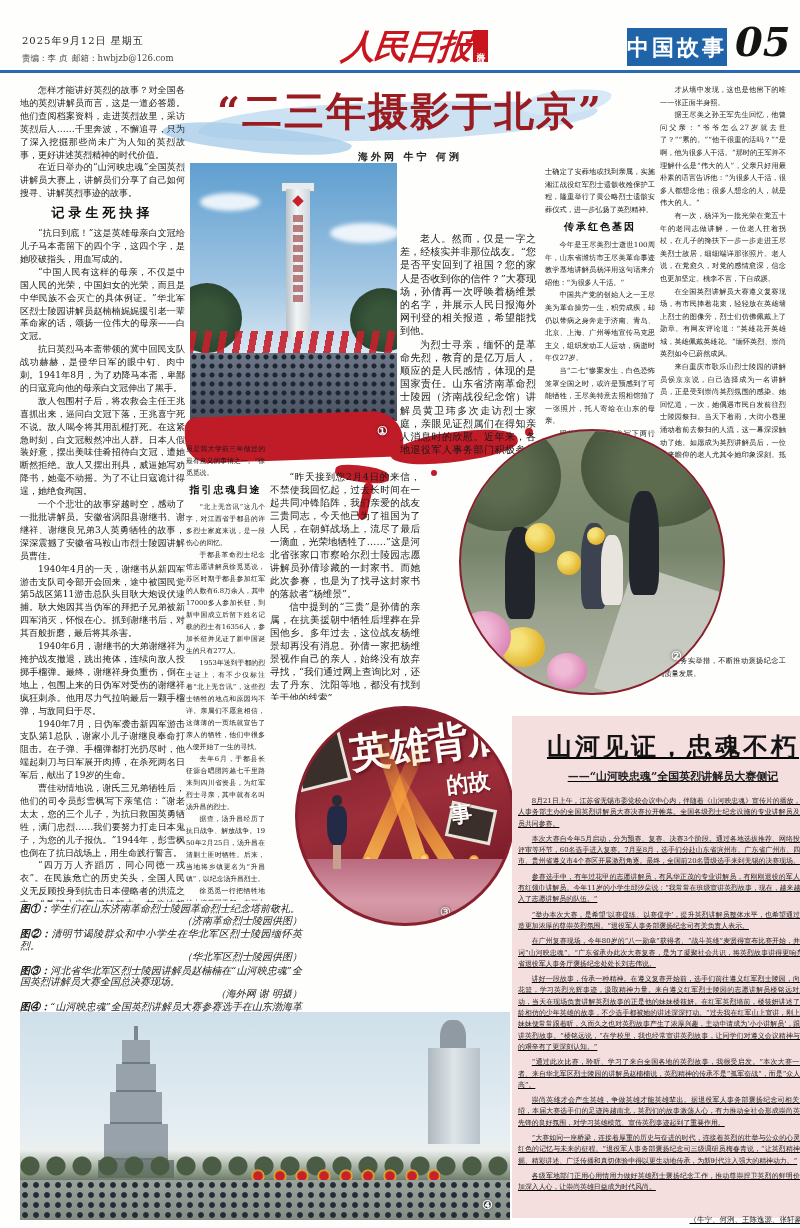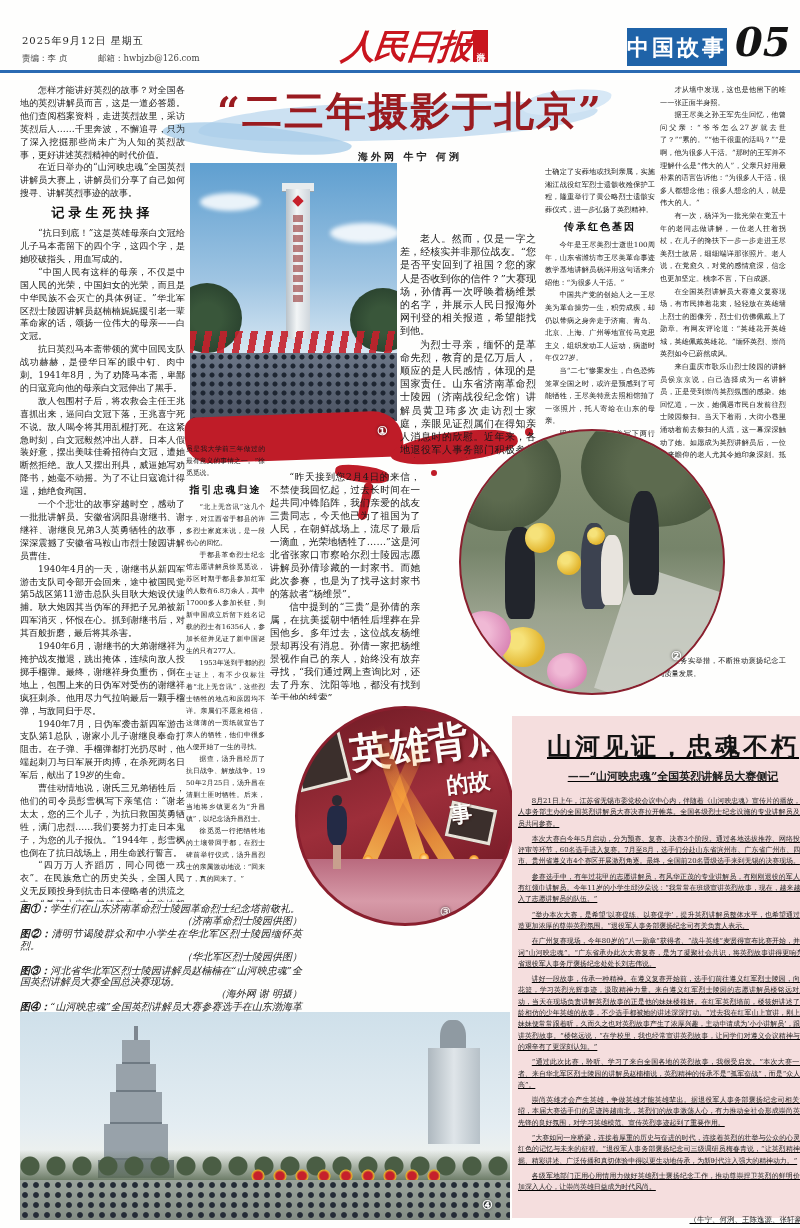--- a/index.html
+++ b/index.html
@@ -120,21 +120,21 @@
 </style>
 </head>
 <body>
 
 <div id="page">
 
   <div class="hdr-left">
     <div class="hdr-date">2025年9月12日  星期五</div>
     <div class="hdr-ed">
       <span>责编：李 贞</span>
-      <span style="margin-left:28px">邮箱：hwbjzb@126.com</span>
+      <span style="margin-left:2px">邮箱：hwbjzb@126.com</span>
     </div>
   </div>
 
   <div class="masthead">
     <span class="masthead-name">人民日报</span><span class="edition-box">海外版</span>
   </div>
 
   <div class="section-box">中国故事</div>
   <div class="page-no">05</div>
   <div class="blue-rule"></div>
@@ -190,20 +190,21 @@
     <div class="marker" style="left:192px;top:16px;">①</div>
   </div>
 
   <div class="col colB">
     <p style="text-indent:0">员是我大学前三年做过的最有意义的事情之一。”徐觅觅说。</p>
     <div class="h-small">指引忠魂归途</div>
     <div>
         <p>“北上无音讯”这几个字，对江西省于都县的许多烈士家庭来说，是一段伤心的回忆。</p>
         <p>于都县革命烈士纪念馆志愿讲解员徐觅觅说，苏区时期于都县参加红军的人数有6.8万余人，其中17000多人参加长征，到新中国成立后留下姓名记载的烈士有16356人，参加长征并见证了新中国诞生的只有277人。</p>
         <p>1953年送到于都的烈士证上，有不少仅标注着“北上无音讯”，这些烈士牺牲的地点和原因均不详。亲属们不愿意相信，这薄薄的一页纸就宣告了亲人的牺牲，他们中很多人便开始了一生的寻找。</p>
+        <p>去年6月，于都县长征源合唱团跨越七千里路来到四川省资县，为红军烈士寻亲，其中就有名叫汤升昌的烈士。</p>
         <p>据查，汤升昌经历了抗日战争、解放战争。1950年2月25日，汤升昌在清剿土匪时牺牲。后来，当地将乡镇更名为“升昌镇”，以纪念汤升昌烈士。</p>
         <p>徐觅觅一行把牺牲地的土壤带回于都，在烈士碑前举行仪式，汤升昌烈士的亲属激动地说：“回来了，真的回来了。”</p>
       </div>
   </div>
 
   <div class="col colC">
     <div>
         <p>“昨天接到您2月4日的来信，不禁使我回忆起，过去长时间在一起共同冲锋陷阵，我们亲爱的战友三贵同志，今天他已为了祖国为了人民，在朝鲜战场上，流尽了最后一滴血，光荣地牺牲了……”这是河北省张家口市察哈尔烈士陵园志愿讲解员孙倩珍藏的一封家书。而她此次参赛，也是为了找寻这封家书的落款者“杨维景”。</p>
         <p>信中提到的“三贵”是孙倩的亲属，在抗美援朝中牺牲后埋葬在异国他乡。多年过去，这位战友杨维景却再没有消息。孙倩一家把杨维景视作自己的亲人，始终没有放弃寻找，“我们通过网上查询比对，还去了丹东、沈阳等地，都没有找到关于他的线索”。</p>
       </div>

